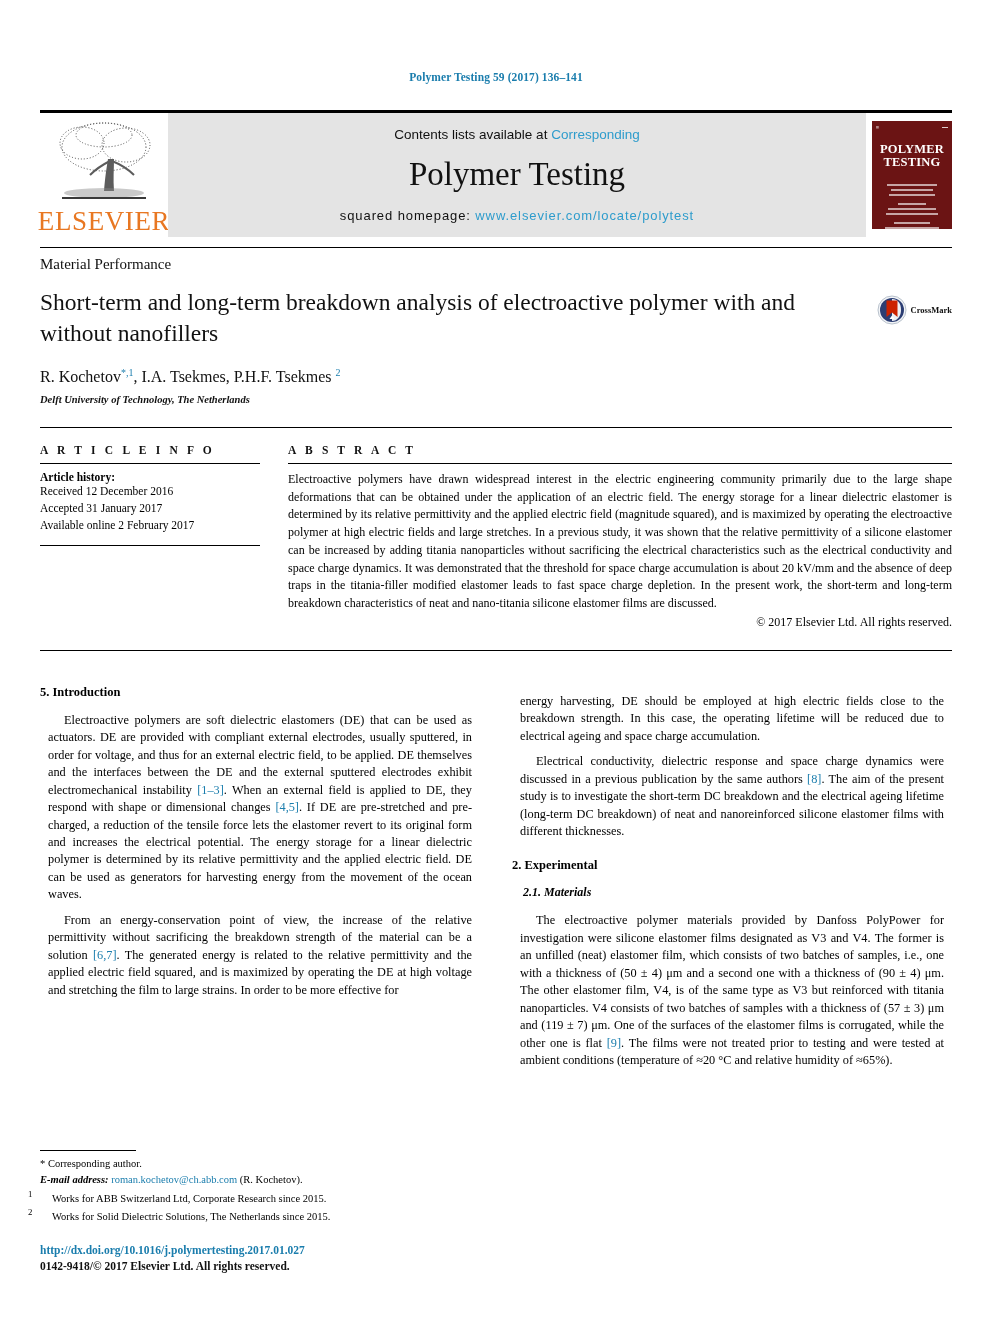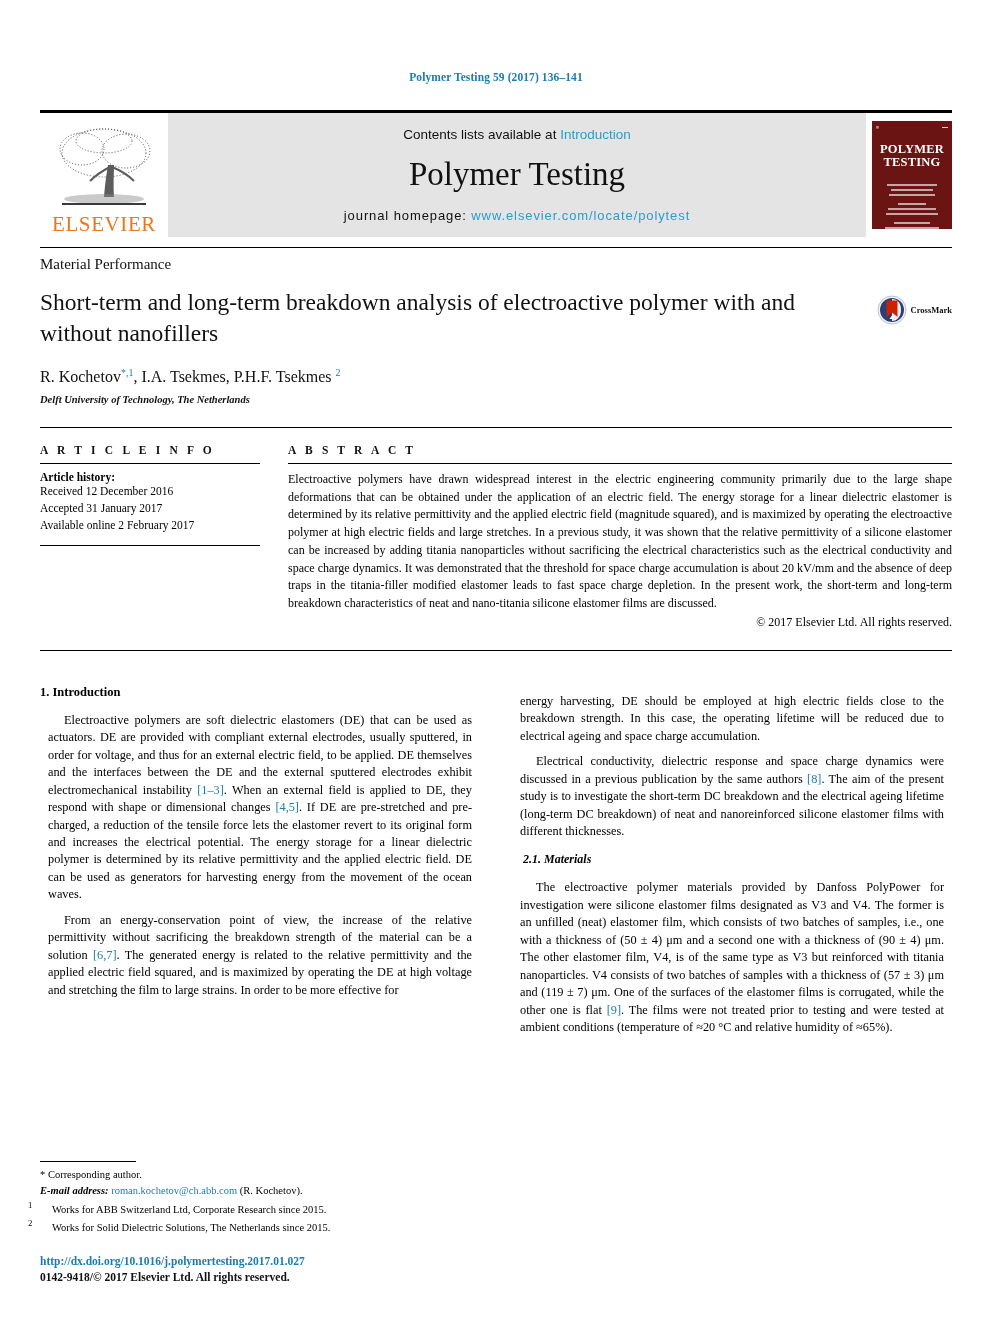--- a/index.html
+++ b/index.html
@@ -51,21 +51,21 @@
     flex-direction: column;
     align-items: center;
     justify-content: flex-end;
     padding-bottom: 2px;
     box-sizing: border-box;
   }
   .tree-svg { display:block; }
   .elsevier-word {
     font-family: "Liberation Serif", serif;
     color: #e87722;
-    font-size: 21px;
+    font-size: 27px;
     letter-spacing: .6px;
     line-height: 1;
     margin-top: 1px;
   }
   .masthead-center {
     flex: 1 1 auto;
     background: #e4e4e4;
     display: flex;
     flex-direction: column;
     align-items: center;
@@ -242,21 +242,21 @@
     hyphens: auto;
   }
   p.body.noindent { text-indent: 0; }
   .ref { color: #1a7dad; }
 
   
   .footnotes {
     position: absolute;
     left: 40px;
     width: 430px;
-    bottom: 37px;
+    bottom: 48px;
     font-size: 10.5px;
     line-height: 1.5;
     margin-top: 32px;
   }
   .fn-rule {
     border-top: 1px solid #000;
     width: 96px;
     margin-bottom: 5px;
   }
   .fn-line { padding-left: 12px; text-indent: -12px; }
@@ -300,25 +300,25 @@
           <path d="M60 42 C70 46 76 50 82 56" stroke="#5c5c5c" stroke-width="2" fill="none"></path>
           <ellipse cx="52" cy="74" rx="40" ry="5" fill="#8a8a8a" opacity=".45"></ellipse>
           <rect x="10" y="78" width="84" height="2" fill="#3a3a3a"></rect>
         </g>
       </svg>
       <div class="elsevier-word">ELSEVIER</div>
     </div>
 
     <div class="masthead-center">
       <div class="contents-line">
-        <span>Contents lists available at </span><span class="sd">Introduction</span>
+        <span>Contents lists available at </span><span class="sd">Corresponding</span>
       </div>
       <div class="journal-name">Polymer Testing</div>
       <div class="homepage-line">
-        <span>journal homepage: </span><span class="url">www.elsevier.com/locate/polytest</span>
+        <span>squared homepage: </span><span class="url">www.elsevier.com/locate/polytest</span>
       </div>
     </div>
 
     <div class="cover-wrap">
       <div class="cover">
         <div class="cover-top">
           <span>▤</span>
           <span>▬▬</span>
         </div>
         <div class="cover-title">
@@ -380,28 +380,29 @@
       <div class="thin-rule"></div>
       <p class="abs-text">Electroactive polymers have drawn widespread interest in the electric engineering community primarily due to the large shape deformations that can be obtained under the application of an electric field. The energy storage for a linear dielectric elastomer is determined by its relative permittivity and the applied electric field (magnitude squared), and is maximized by operating the electroactive polymer at high electric fields and large stretches. In a previous study, it was shown that the relative permittivity of a silicone elastomer can be increased by adding titania nanoparticles without sacrificing the electrical characteristics such as the electrical conductivity and space charge dynamics. It was demonstrated that the threshold for space charge accumulation is about 20 kV/mm and the absence of deep traps in the titania-filler modified elastomer leads to fast space charge depletion. In the present work, the short-term and long-term breakdown characteristics of neat and nano-titania silicone elastomer films are discussed.</p>
       <div class="abs-copy">© 2017 Elsevier Ltd. All rights reserved.</div>
     </div>
   </div>
   <div class="info-rule-bottom"></div>
 
   <div class="body-cols">
 
     <div class="bcol">
-      <h2 class="sec-h1">1. Introduction</h2>
+      <h2 class="sec-h1">5. Introduction</h2>
       <p class="body"><span>Electroactive polymers are soft dielectric elastomers (DE) that can be used as actuators. DE are provided with compliant external electrodes, usually sputtered, in order for voltage, and thus for an external electric field, to be applied. DE themselves and the interfaces between the DE and the external sputtered electrodes exhibit electromechanical instability </span><span class="ref">[1–3]</span><span>. When an external field is applied to DE, they respond with shape or dimensional changes </span><span class="ref">[4,5]</span><span>. If DE are pre-stretched and pre-charged, a reduction of the tensile force lets the elastomer revert to its original form and increases the electrical potential. The energy storage for a linear dielectric polymer is determined by its relative permittivity and the applied electric field. DE can be used as generators for harvesting energy from the movement of the ocean waves.</span></p>
       <p class="body"><span>From an energy-conservation point of view, the increase of the relative permittivity without sacrificing the breakdown strength of the material can be a solution </span><span class="ref">[6,7]</span><span>. The generated energy is related to the relative permittivity and the applied electric field squared, and is maximized by operating the DE at high voltage and stretching the film to large strains. In order to be more effective for</span></p>
     </div>
 
     <div class="bcol">
       <p class="body noindent">energy harvesting, DE should be employed at high electric fields close to the breakdown strength. In this case, the operating lifetime will be reduced due to electrical ageing and space charge accumulation.</p>
       <p class="body"><span>Electrical conductivity, dielectric response and space charge dynamics were discussed in a previous publication by the same authors </span><span class="ref">[8]</span><span>. The aim of the present study is to investigate the short-term DC breakdown and the electrical ageing lifetime (long-term DC breakdown) of neat and nanoreinforced silicone elastomer films with different thicknesses.</span></p>
+      <h2 class="sec-h1 spaced-top">2. Experimental</h2>
       <h3 class="sec-h2">2.1. Materials</h3>
       <p class="body"><span>The electroactive polymer materials provided by Danfoss PolyPower for investigation were silicone elastomer films designated as V3 and V4. The former is an unfilled (neat) elastomer film, which consists of two batches of samples, i.e., one with a thickness of (50 ± 4) μm and a second one with a thickness of (90 ± 4) μm. The other elastomer film, V4, is of the same type as V3 but reinforced with titania nanoparticles. V4 consists of two batches of samples with a thickness of (57 ± 3) μm and (119 ± 7) μm. One of the surfaces of the elastomer films is corrugated, while the other one is flat </span><span class="ref">[9]</span><span>. The films were not treated prior to testing and were tested at ambient conditions (temperature of ≈20 °C and relative humidity of ≈65%).</span></p>
     </div>
   </div>
 
   <div class="footnotes">
     <div class="fn-rule"></div>
     <div class="fn-line">* Corresponding author.</div>
     <div class="fn-line"><span class="fn-ital">E-mail address: </span><span class="fn-link">roman.kochetov@ch.abb.com</span><span> (R. Kochetov).</span></div>
     <div class="fn-line"><sup class="marker">1</sup><span>Works for ABB Switzerland Ltd, Corporate Research since 2015.</span></div>

